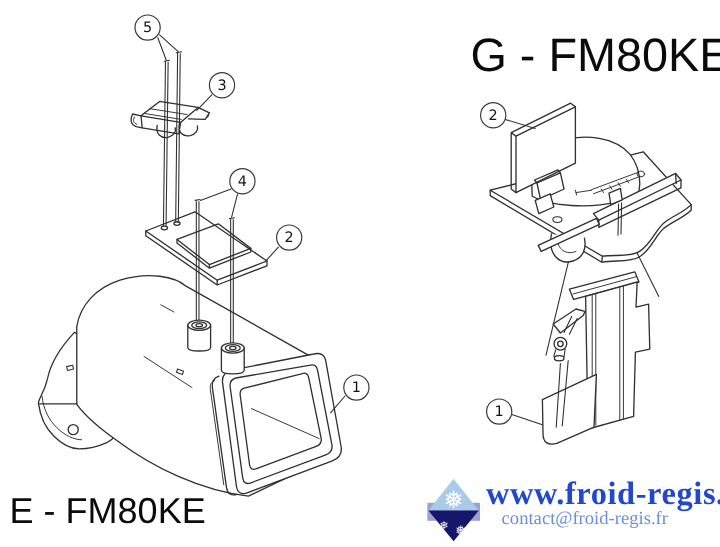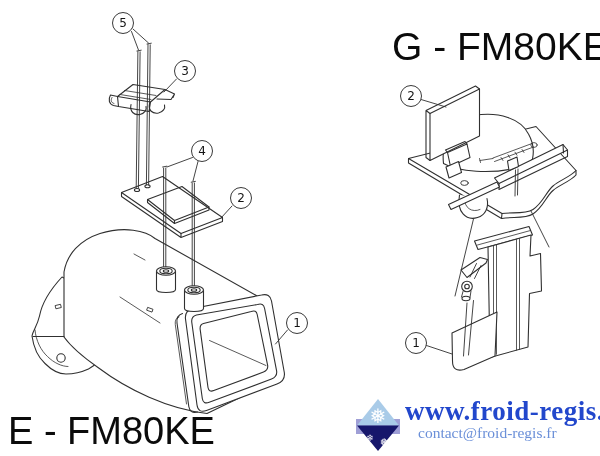--- a/index.html
+++ b/index.html
@@ -9,21 +9,21 @@
   }
   #drawing{position:absolute;left:0;top:0;}
   .callout{
     position:absolute;width:22px;height:22px;border:1.3px solid #3a3a3a;
     border-radius:50%;background:#fff;display:flex;align-items:center;
     justify-content:center;font:12px "DejaVu Sans",sans-serif;color:#141414;
     box-sizing:border-box;
   }
   .diag-title{
     position:absolute;color:#0b0b0b;font-family:"Liberation Sans",sans-serif;
-    font-size:38px;font-weight:400;letter-spacing:0px;white-space:nowrap;
+    font-size:30px;font-weight:400;letter-spacing:0px;white-space:nowrap;
   }
   #title-g{font-size:39px;}
   #watermark{
     position:absolute;left:356px;top:398px;display:flex;align-items:flex-start;
     gap:5px;
   }
   #wm-text{display:flex;flex-direction:column;}
   #wm-url{
     font-family:"Liberation Serif",serif;font-weight:bold;font-size:27px;
     color:#2247cc;line-height:26px;letter-spacing:0.5px;white-space:nowrap;

